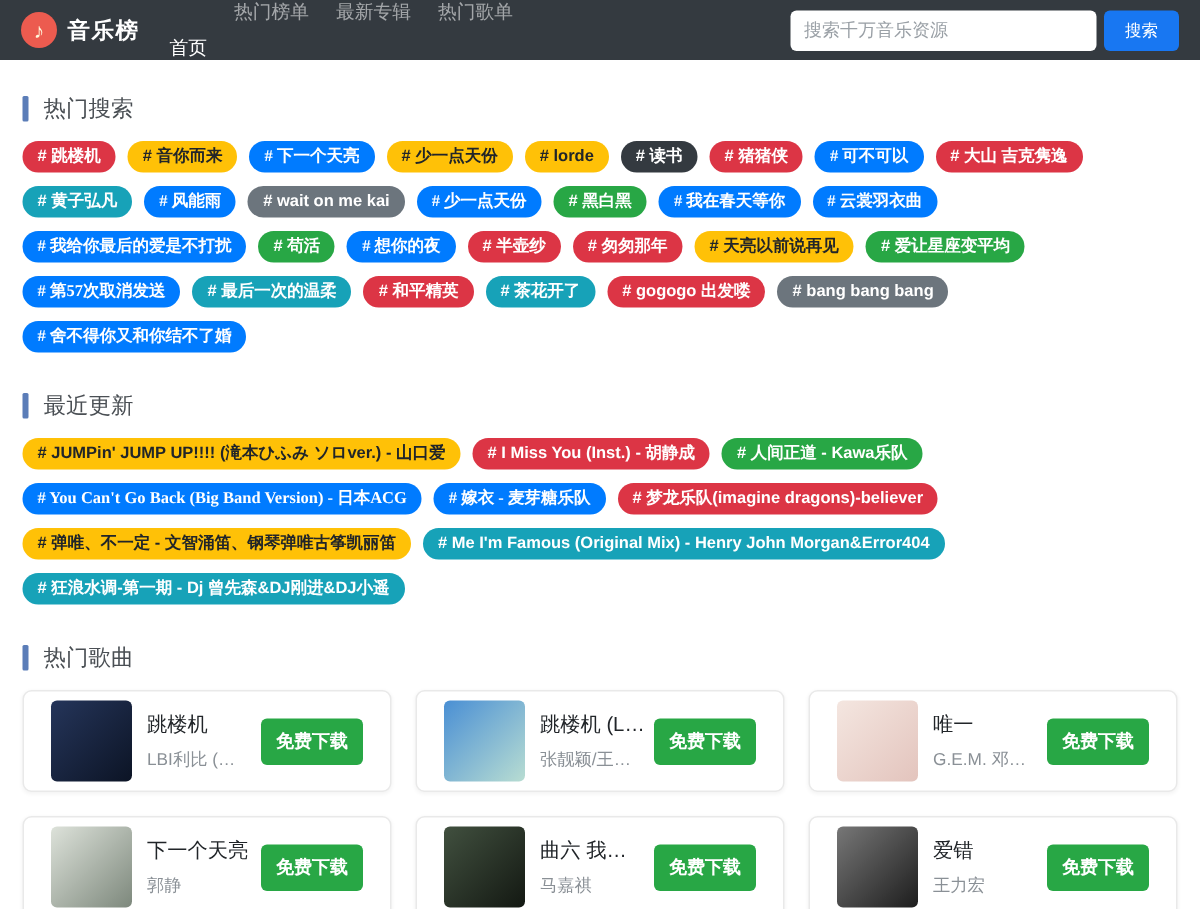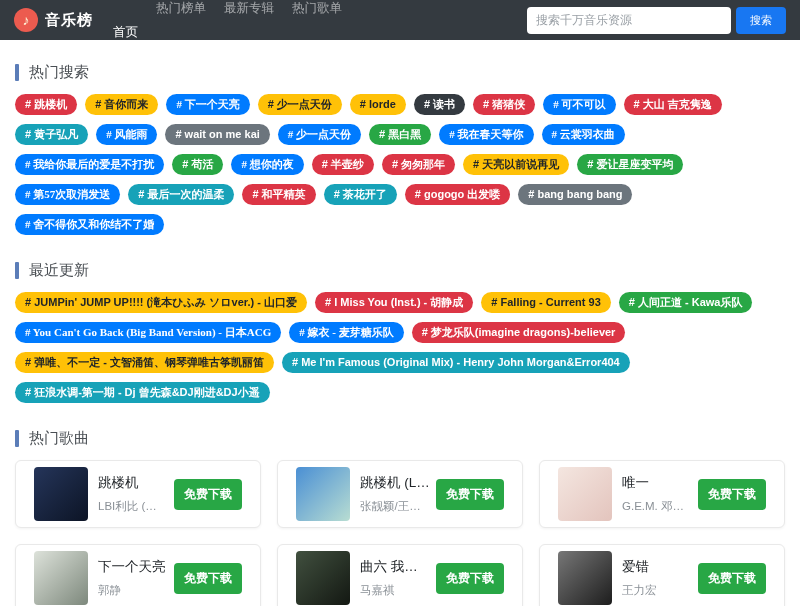--- a/index.html
+++ b/index.html
@@ -149,21 +149,20 @@
       <span class="tag tag-primary"># 舍不得你又和你结不了婚</span>
     </div>
 
   <div class="section-title">
     <span class="section-bar"></span>
     <span class="section-label">最近更新</span>
   </div>
   <div class="tag-wrap">
       <span class="tag tag-warning"># JUMPin' JUMP UP!!!! (滝本ひふみ ソロver.) - 山口爱</span>
       <span class="tag tag-danger"># I Miss You (Inst.) - 胡静成</span>
-      <span class="tag tag-warning"># Falling - Current 93</span>
       <span class="tag tag-success"># 人间正道 - Kawa乐队</span>
       <span class="tag tag-primary"># You Can't Go Back (Big Band Version) - 日本ACG</span>
       <span class="tag tag-primary"># 嫁衣 - 麦芽糖乐队</span>
       <span class="tag tag-danger"># 梦龙乐队(imagine dragons)-believer</span>
       <span class="tag tag-warning"># 弹唯、不一定 - 文智涌笛、钢琴弹唯古筝凯丽笛</span>
       <span class="tag tag-info"># Me I'm Famous (Original Mix) - Henry John Morgan&amp;Error404</span>
       <span class="tag tag-info"># 狂浪水调-第一期 - Dj 曾先森&amp;DJ刚进&amp;DJ小遥</span>
     </div>
 
   <div class="section-title">

